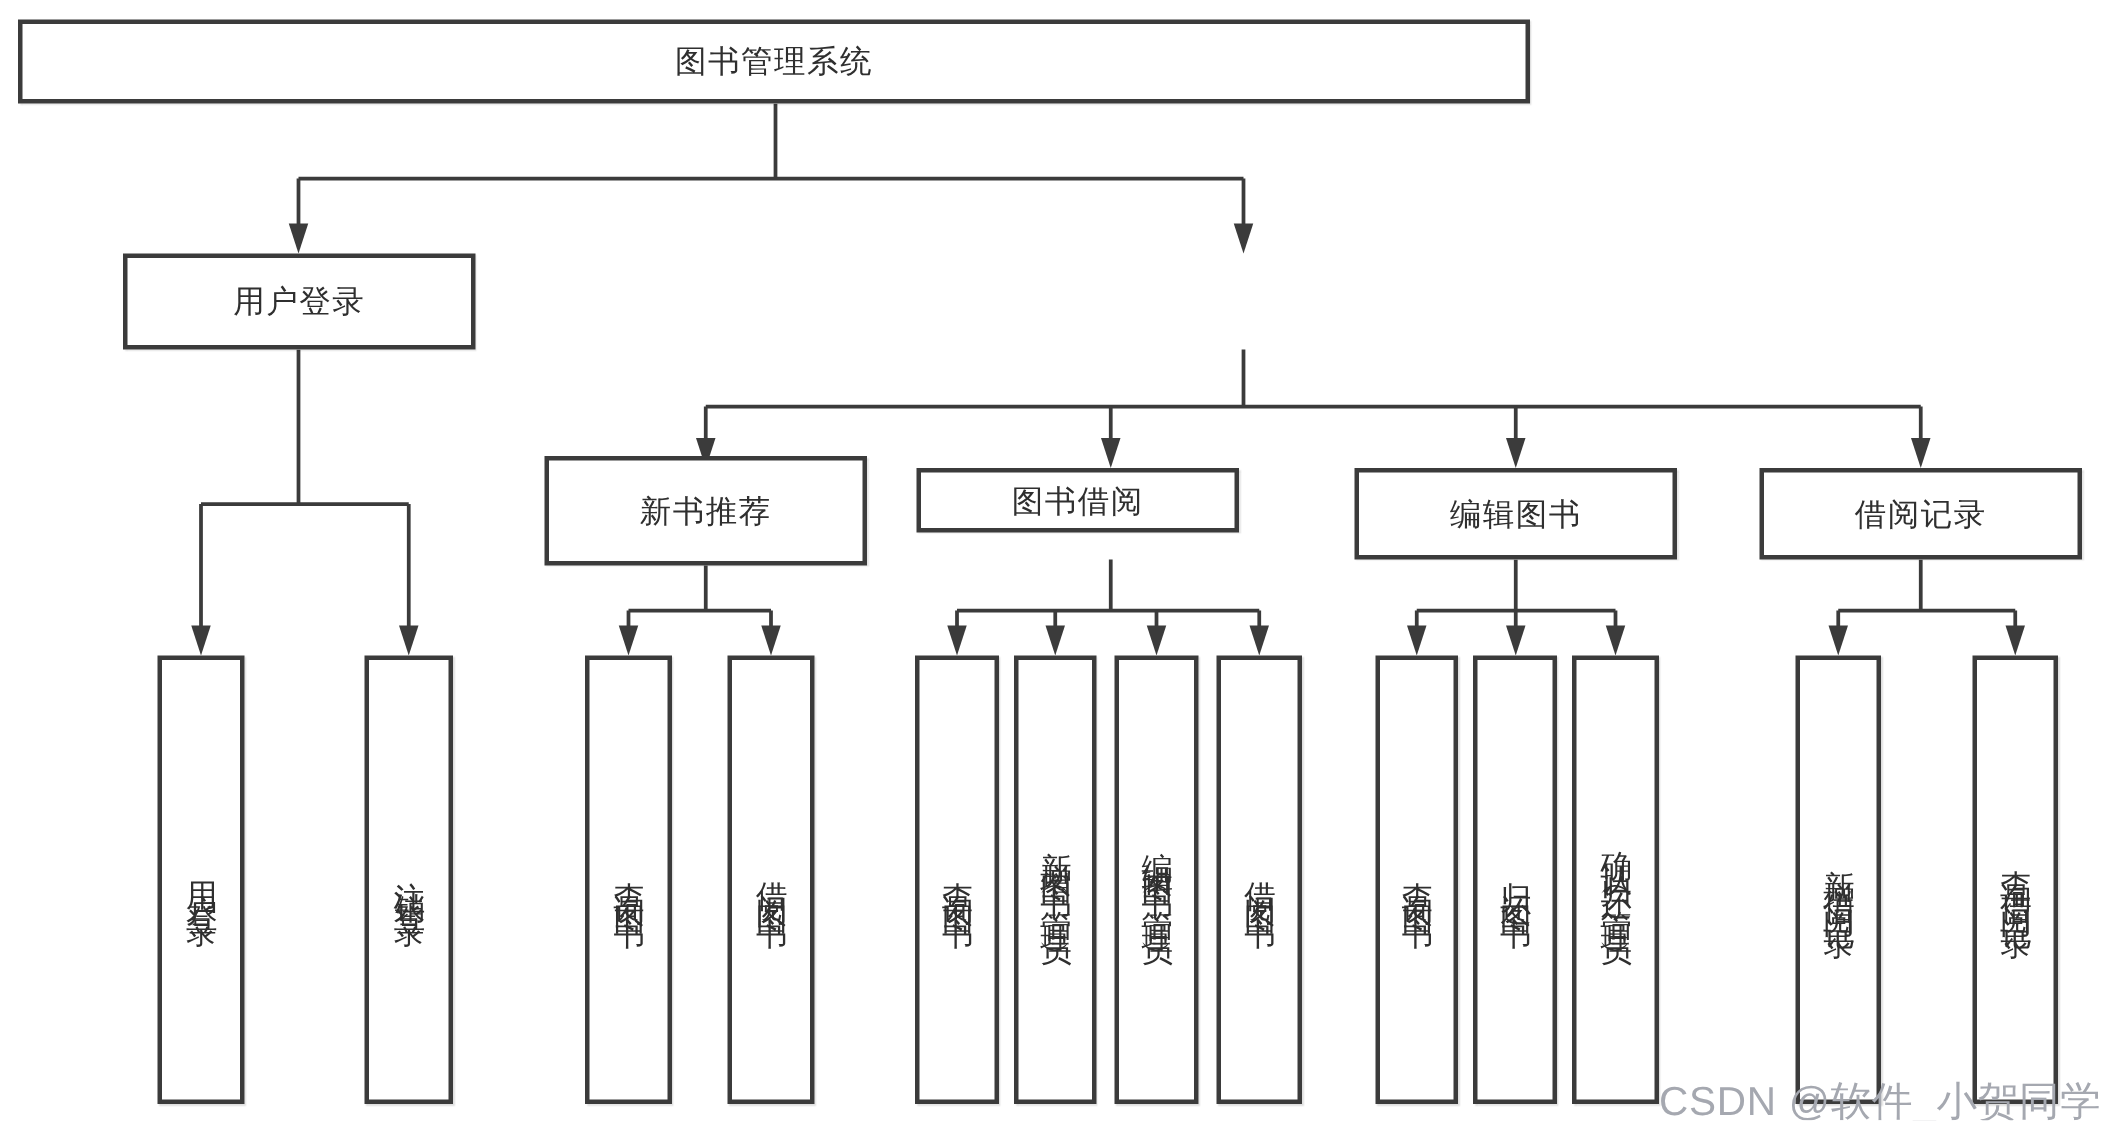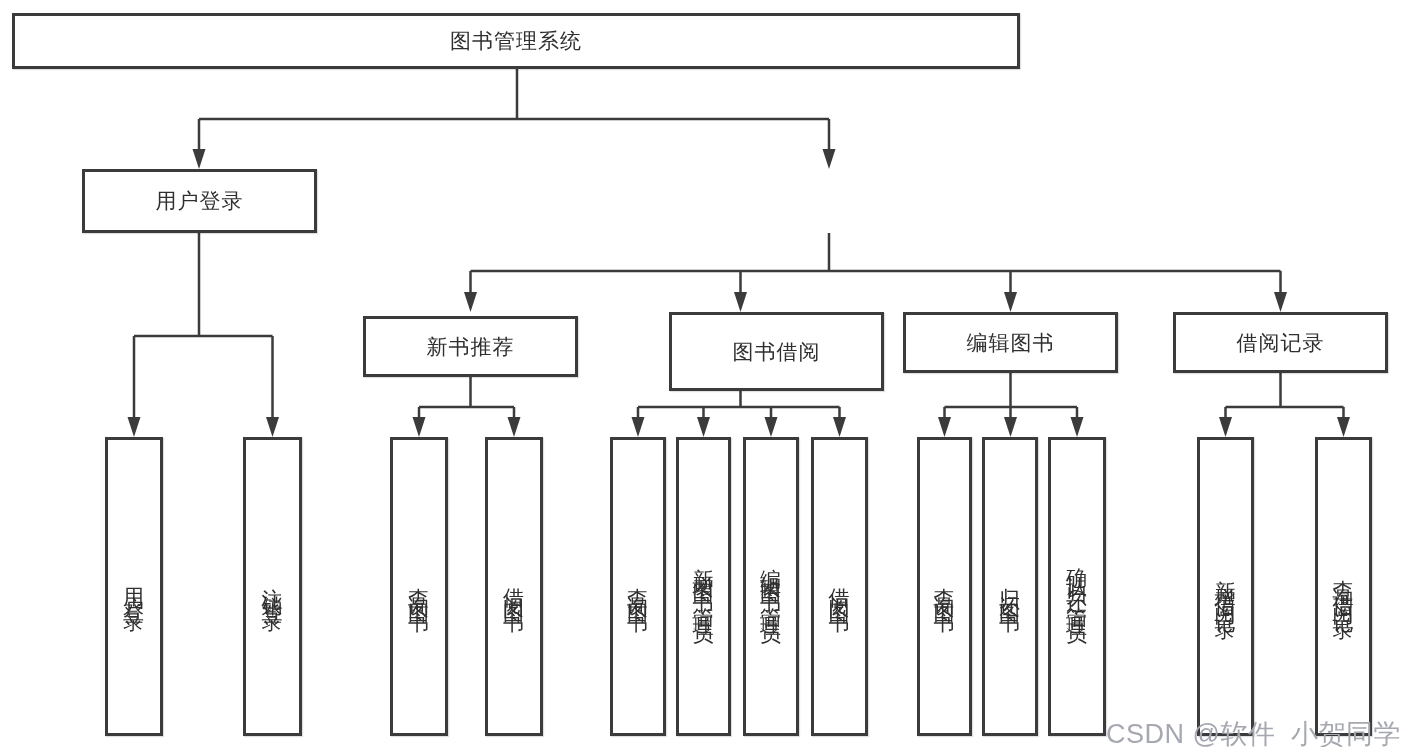--- a/index.html
+++ b/index.html
@@ -76,24 +76,24 @@
   </svg>
 
   <div class="box" style="left:12px;top:13px;width:1008px;height:56px">
     <span>图书管理系统</span>
   </div>
 
   <div class="box" style="left:82px;top:169px;width:235px;height:64px">
     <span>用户登录</span>
   </div>
 
-  <div class="box" style="left:363px;top:316px;width:215px;height:61px">
+  <div class="box" style="left:363px;top:304px;width:215px;height:73px">
     <span>新书推荐</span>
   </div>
-  <div class="box" style="left:669px;top:312px;width:215px;height:79px">
+  <div class="box" style="left:611px;top:312px;width:215px;height:43px">
     <span>图书借阅</span>
   </div>
   <div class="box" style="left:903px;top:312px;width:215px;height:61px">
     <span>编辑图书</span>
   </div>
   <div class="box" style="left:1173px;top:312px;width:215px;height:61px">
     <span>借阅记录</span>
   </div>
 
   <div class="box leaf" style="left:105px;top:437px;width:58px;height:299px">

